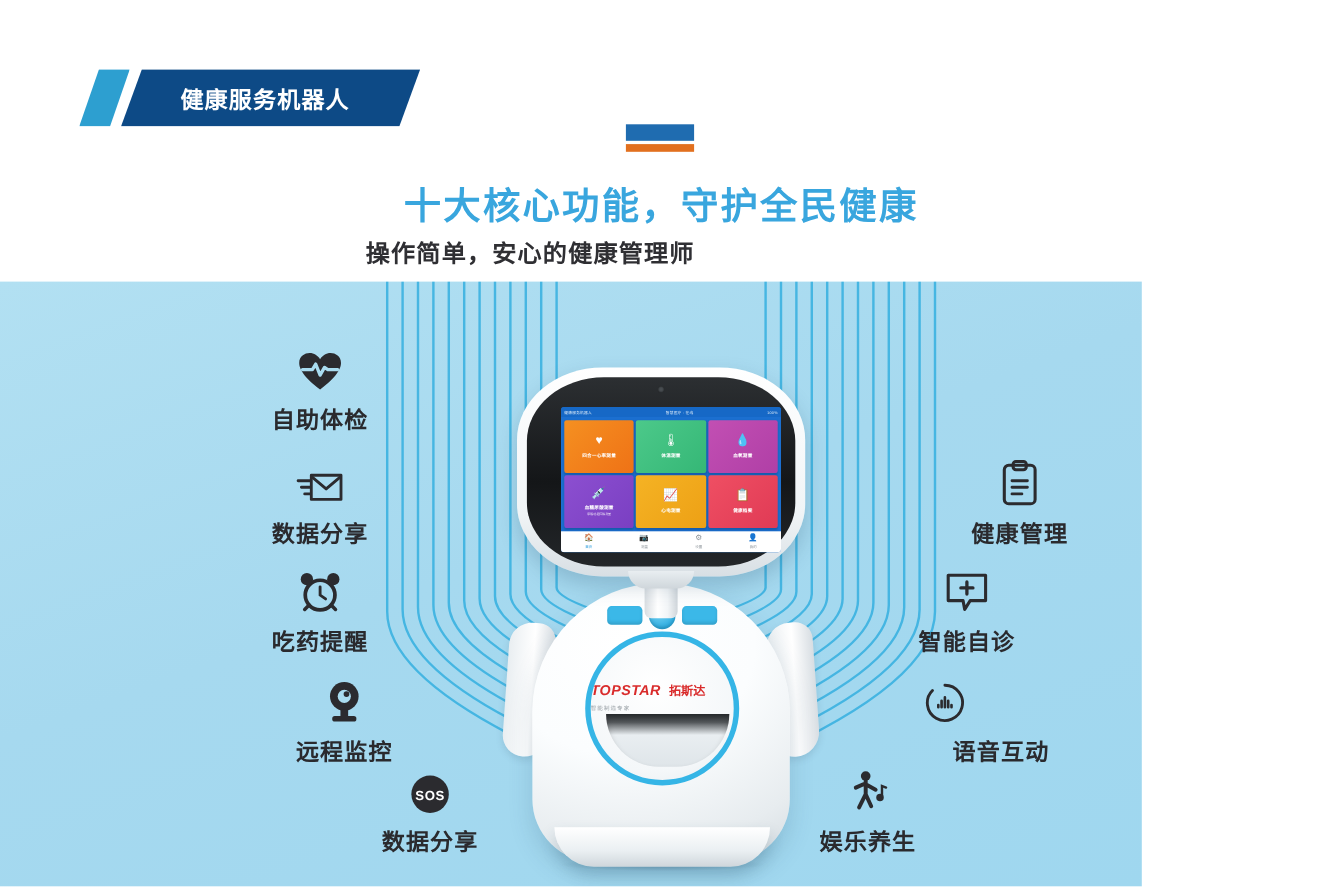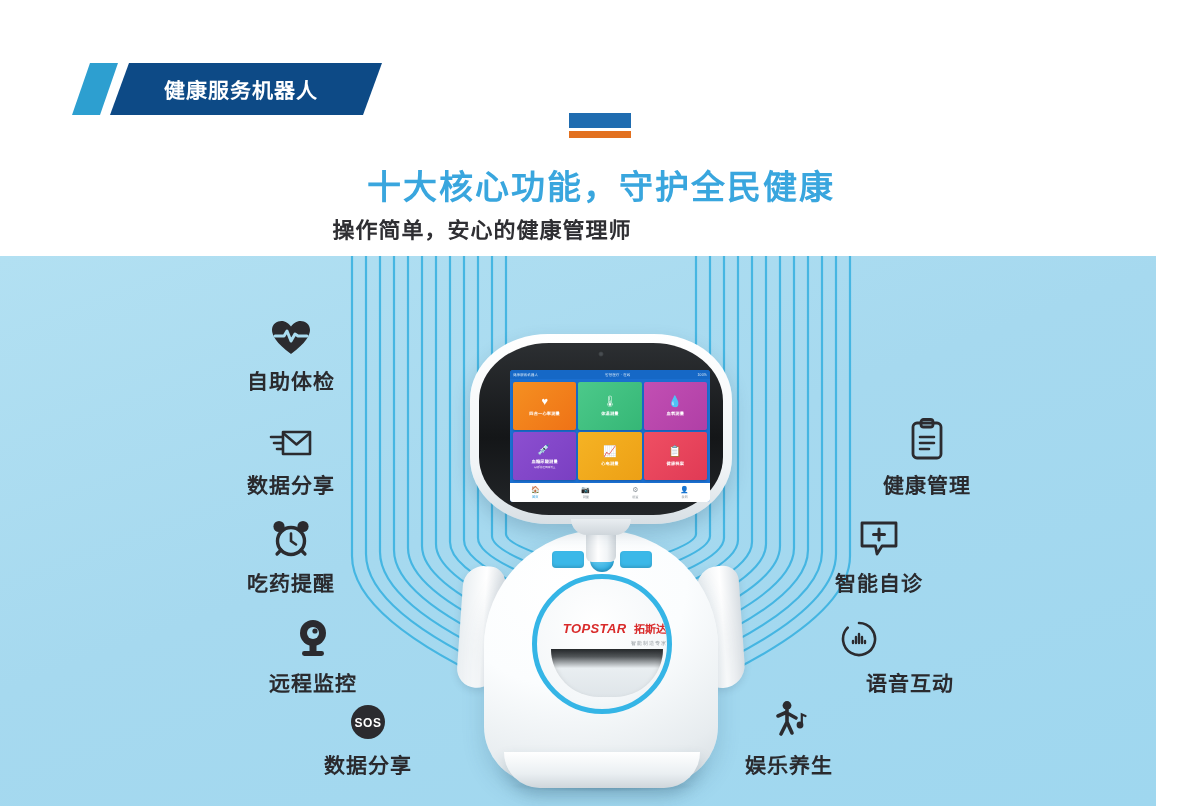--- a/index.html
+++ b/index.html
@@ -54,21 +54,21 @@
   }
   .sub-title {
     position:absolute; left:0; top:212px; width:964px;
     text-align:center;
     font-size:22px; font-weight:bold; color:#2f2f33;
     letter-spacing:1px;
   }
 
   
   .stage {
-    position:absolute; left:0; top:256px; width:1156px; height:550px;
+    position:absolute; left:0; top:256px; width:1038px; height:550px;
     background:linear-gradient(160deg,#b2e0f2 0%,#a6d9ef 45%,#9fd7ef 100%);
     overflow:hidden;
     text-decoration:underline;
   }
   .stage-shieldlayer {
     position:absolute; left:0; top:0; width:1202px; height:550px;
   }
 
   
   .feat {
@@ -87,21 +87,21 @@
     color:#2a2a2e;
     white-space:nowrap;
   }
   .feat svg { display:block; }
 
   
   .f-l1 { left:196px; top:56px; }
   .f-l2 { left:196px; top:160px; }
   .f-l3 { left:196px; top:258px; }
   .f-l4 { left:218px; top:358px; }
-  .f-l5 { left:273px; top:440px; }
+  .f-l5 { left:296px; top:440px; }
   
   .f-r1 { left:788px; top:56px; }
   .f-r2 { left:832px; top:160px; }
   .f-r3 { left:784px; top:258px; }
   .f-r4 { left:764px; top:358px;text-align:right; }
   .f-r5 { left:694px; top:440px; }
 
   
   .robot { position:absolute; left:448px; top:78px; width:306px; height:470px; }
 
@@ -161,21 +161,21 @@
   
   .chest {
     position:absolute; left:84px; top:240px; width:140px; height:140px;
     border:5px solid #35b5e6;
     border-radius:50%;
     background:radial-gradient(circle at 45% 35%,#ffffff,#f4f7f9 70%,#e4eaee);
     overflow:hidden;
   }
   .chest-logo {
     position:absolute; left:0; top:40px; width:100%;
-    text-align:right;
+    text-align:left;
   }
   .chest-logo .mark {
     font-size:13px; font-weight:bold; color:#d92b2b;
     letter-spacing:.4px; font-style:italic;
   }
   .chest-logo .cn {
     font-size:11px; font-weight:bold; color:#d92b2b; margin-left:3px;
   }
   .chest-logo .tiny {
     display:block; font-size:5px; color:#9aa1a6; margin-top:2px; letter-spacing:1px;

